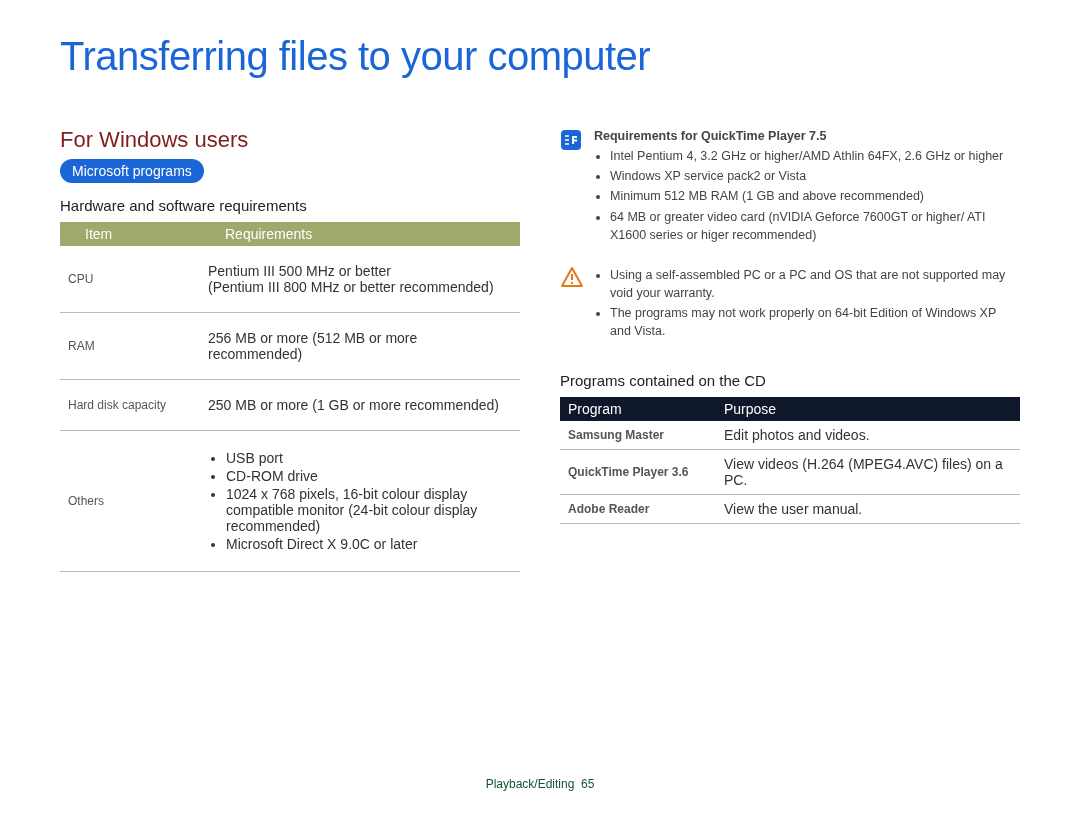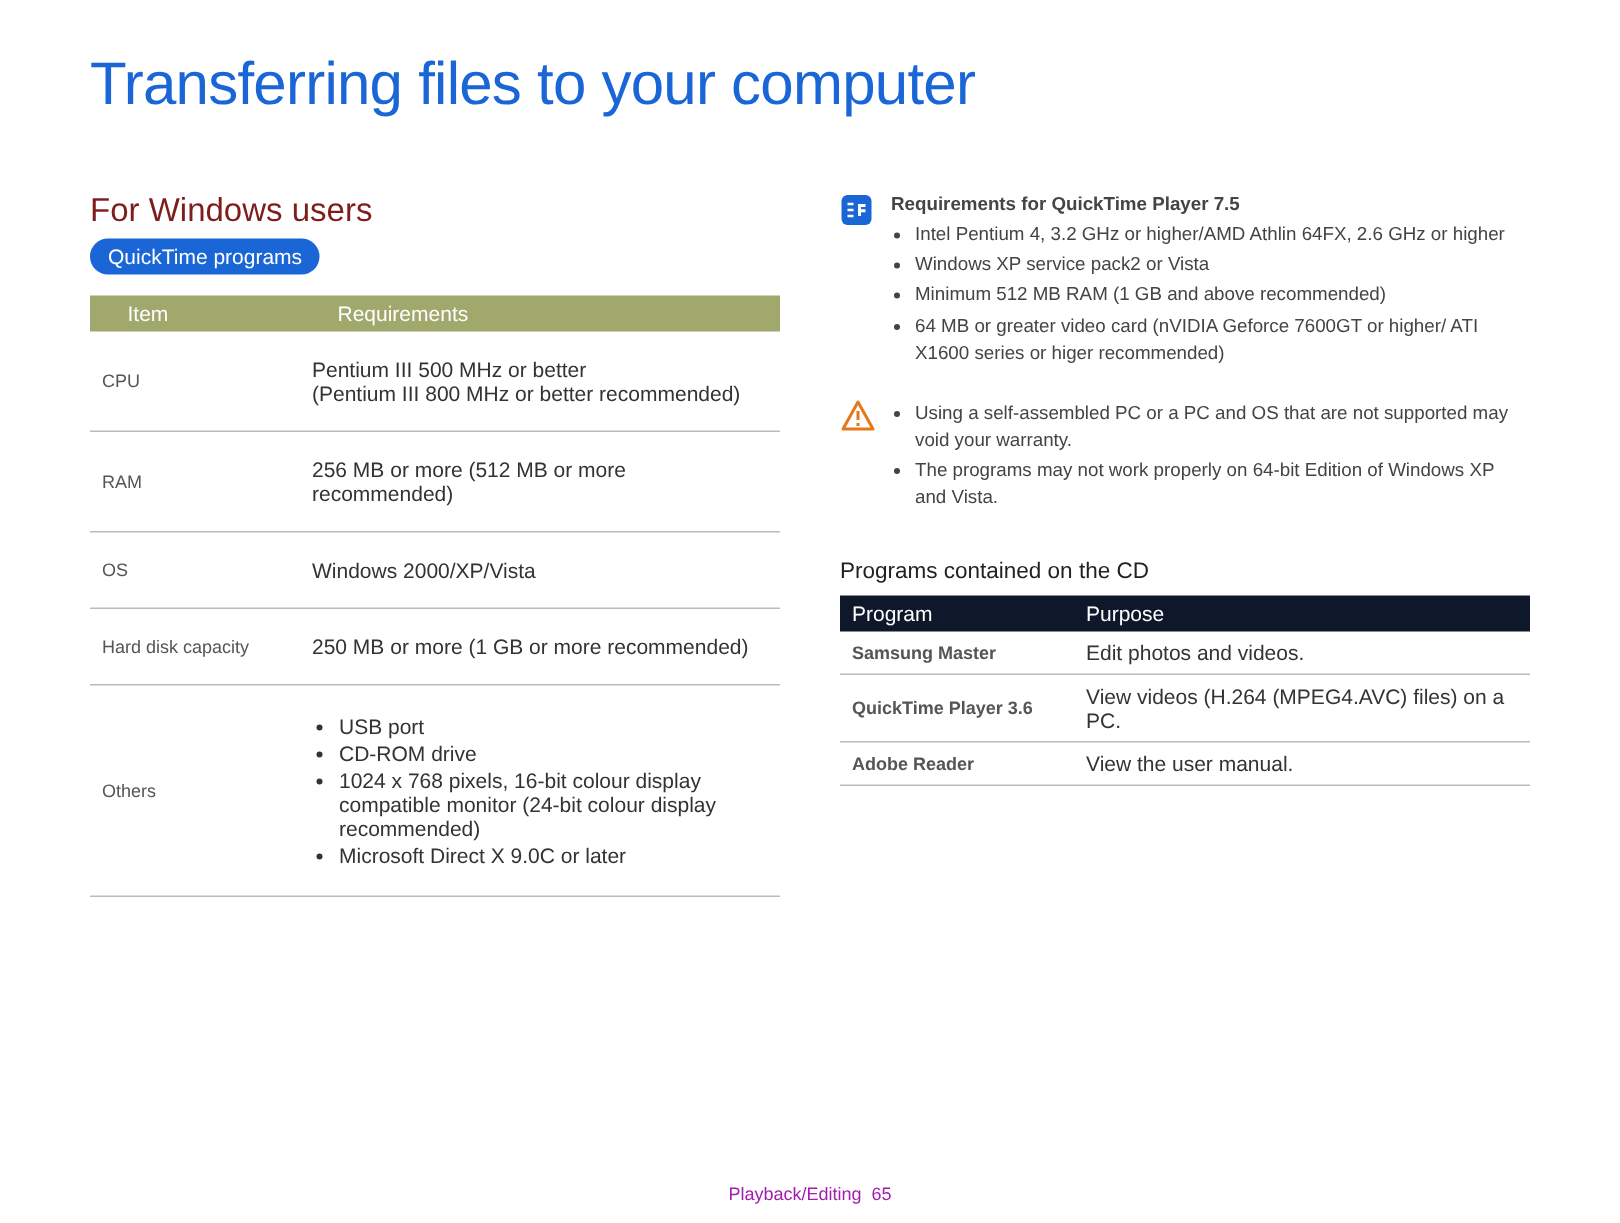--- a/index.html
+++ b/index.html
@@ -139,61 +139,58 @@
     border-bottom: 1px solid #bbb;
     vertical-align: middle;
   }
   table.prog td:first-child {
     font-size: 12px;
     color: #555;
     font-weight: bold;
   }
   .footer {
     position: absolute;
-    bottom: 12px;
+    bottom: 24px;
     left: 0;
     right: 0;
     text-align: center;
     font-size: 12px;
-    color: #a21caf;
+    color: #14532d;
   }
   svg { display: block; }
 </style>
 </head>
 <body>
 
 <div class="page">
   <h1 class="page-title">Transferring files to your computer</h1>
 
   <div class="columns">
 
     <div class="col">
       <h2 class="section-title">For Windows users</h2>
-      <span class="pill">QuickTime programs</span>
+      <span class="pill">Microsoft programs</span>
+      <p class="sub-title">Hardware and software requirements</p>
 
       <table class="req">
         <thead>
           <tr>
             <th>Item</th>
             <th>Requirements</th>
           </tr>
         </thead>
         <tbody>
           <tr>
             <td>CPU</td>
             <td style="white-space:pre-line"><span>Pentium III 500 MHz or better
 (Pentium III 800 MHz or better recommended)</span></td>
           </tr>
           <tr>
             <td>RAM</td>
             <td>256 MB or more (512 MB or more recommended)</td>
-          </tr>
-          <tr>
-            <td>OS</td>
-            <td>Windows 2000/XP/Vista</td>
           </tr>
           <tr>
             <td>Hard disk capacity</td>
             <td>250 MB or more (1 GB or more recommended)</td>
           </tr>
           <tr>
             <td>Others</td>
             <td>
               <ul class="nobul">
                 <li>USB port</li>

